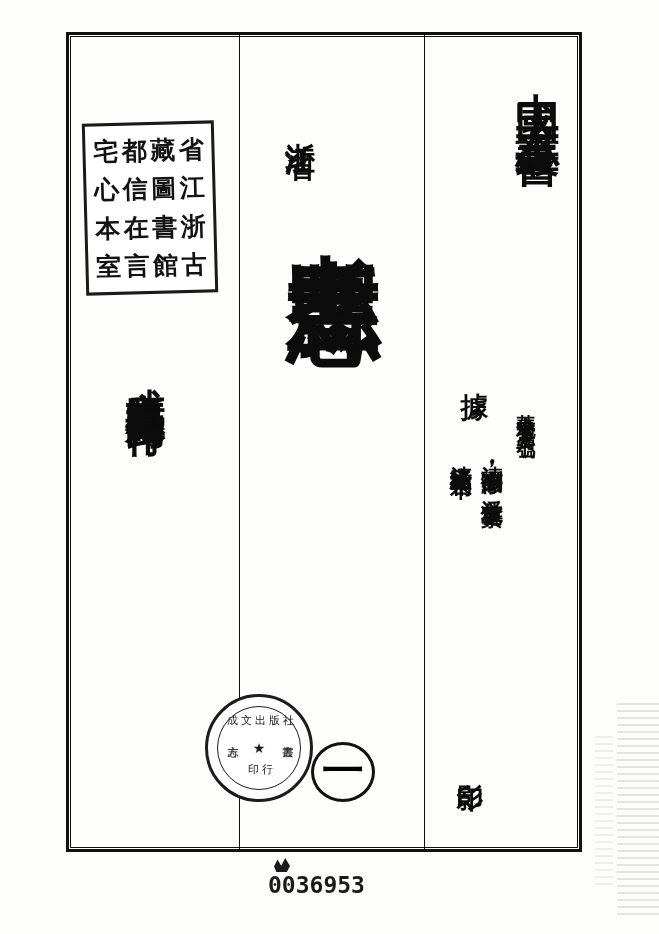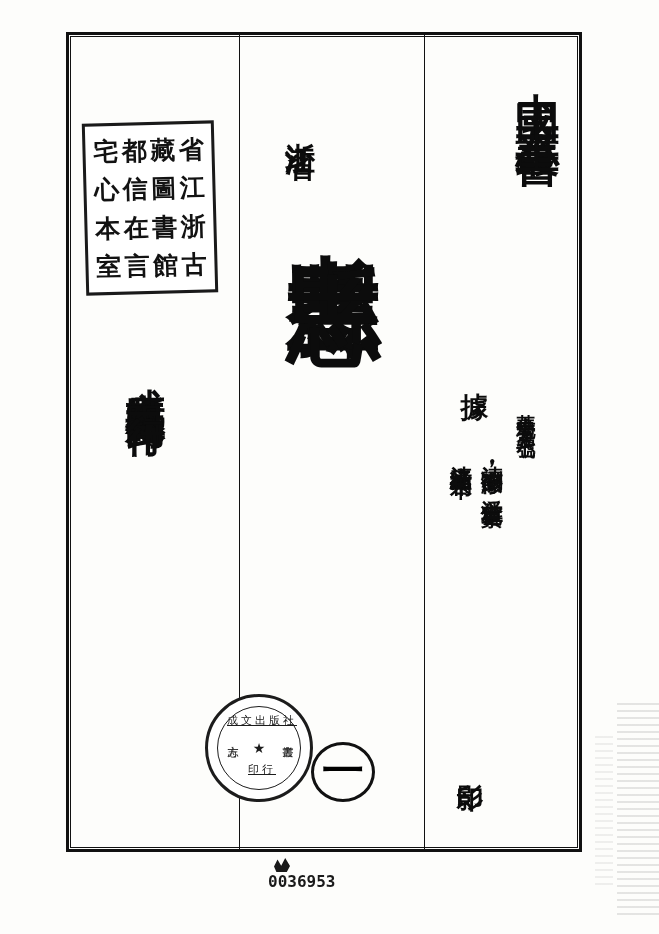--- a/index.html
+++ b/index.html
@@ -144,21 +144,20 @@
   }
   #seal-round .arc-top,
   #seal-round .arc-bottom {
     position: absolute;
     left: 0; width: 108px;
     text-align: center;
     font-family: "DejaVu Serif", serif;
     font-size: 11px;
     letter-spacing: 3px;
     color: #1c1c1c;
-    text-decoration: underline;
   }
   #seal-round .arc-top { top: 16px; }
   #seal-round .arc-bottom { bottom: 22px; }
   #seal-round .side-l, #seal-round .side-r {
     position: absolute;
     top: 40px;
     font-family: "DejaVu Serif", serif;
     font-size: 11px;
     color: #1c1c1c;
     writing-mode: vertical-rl;
@@ -249,21 +248,21 @@
     letter-spacing: 1px;
     font-weight: 700;
   }
 
   
   #barcode {
     position: absolute;
     left: 268px;
     top: 872px;
     font-family: "DejaVu Sans Mono", monospace;
-    font-size: 16px;
+    font-size: 23px;
     font-weight: 700;
     color: #1a1a1a;
     letter-spacing: 0px;
     background: linear-gradient(180deg, rgba(0,0,0,0.0) 0%, rgba(0,0,0,0.0) 100%);
   }
   #barcode .blot {
     position: absolute;
     left: 6px; top: -14px;
     width: 16px; height: 14px;
     background: #1a1a1a;

